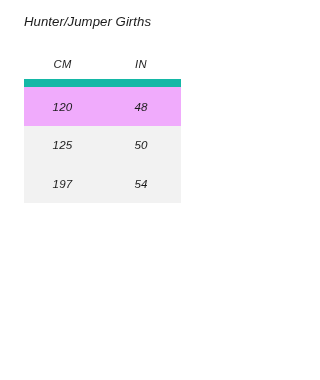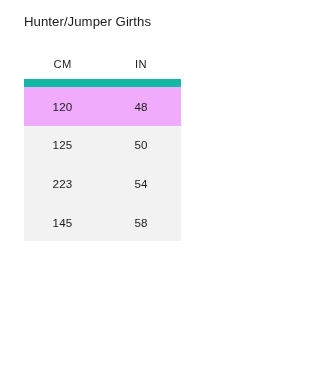--- a/index.html
+++ b/index.html
@@ -14,20 +14,21 @@
     overflow: hidden;
     font-family: "Liberation Sans", sans-serif;
     -webkit-font-smoothing: antialiased;
   }
   .page {
     position: relative;
     width: 207px;
     height: 340px;
     background: #ffffff;
     box-sizing: border-box;
+    font-style: italic;
   }
   .chart-title {
     position: absolute;
     left: 24px;
     top: 13px;
     font-size: 13.2px;
     line-height: 17px;
     font-weight: 400;
     color: #1b1b1b;
     white-space: nowrap;
@@ -90,23 +91,19 @@
     <tbody>
       <tr class="plain">
         <td>120</td>
         <td>48</td>
       </tr>
       <tr class="shaded">
         <td>125</td>
         <td>50</td>
       </tr>
       <tr class="shaded">
-        <td>223</td>
+        <td>197</td>
         <td>54</td>
-      </tr>
-      <tr class="shaded">
-        <td>145</td>
-        <td>58</td>
       </tr>
     </tbody>
   </table>
 
 </div>
 
 </body></html>

